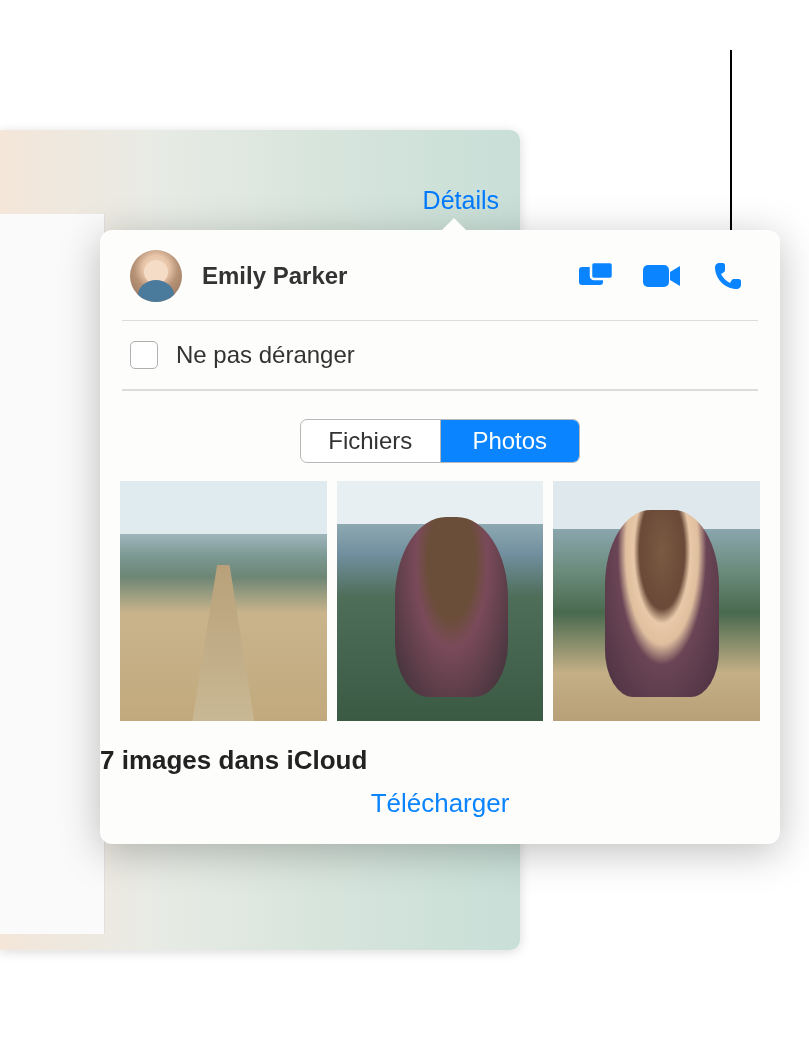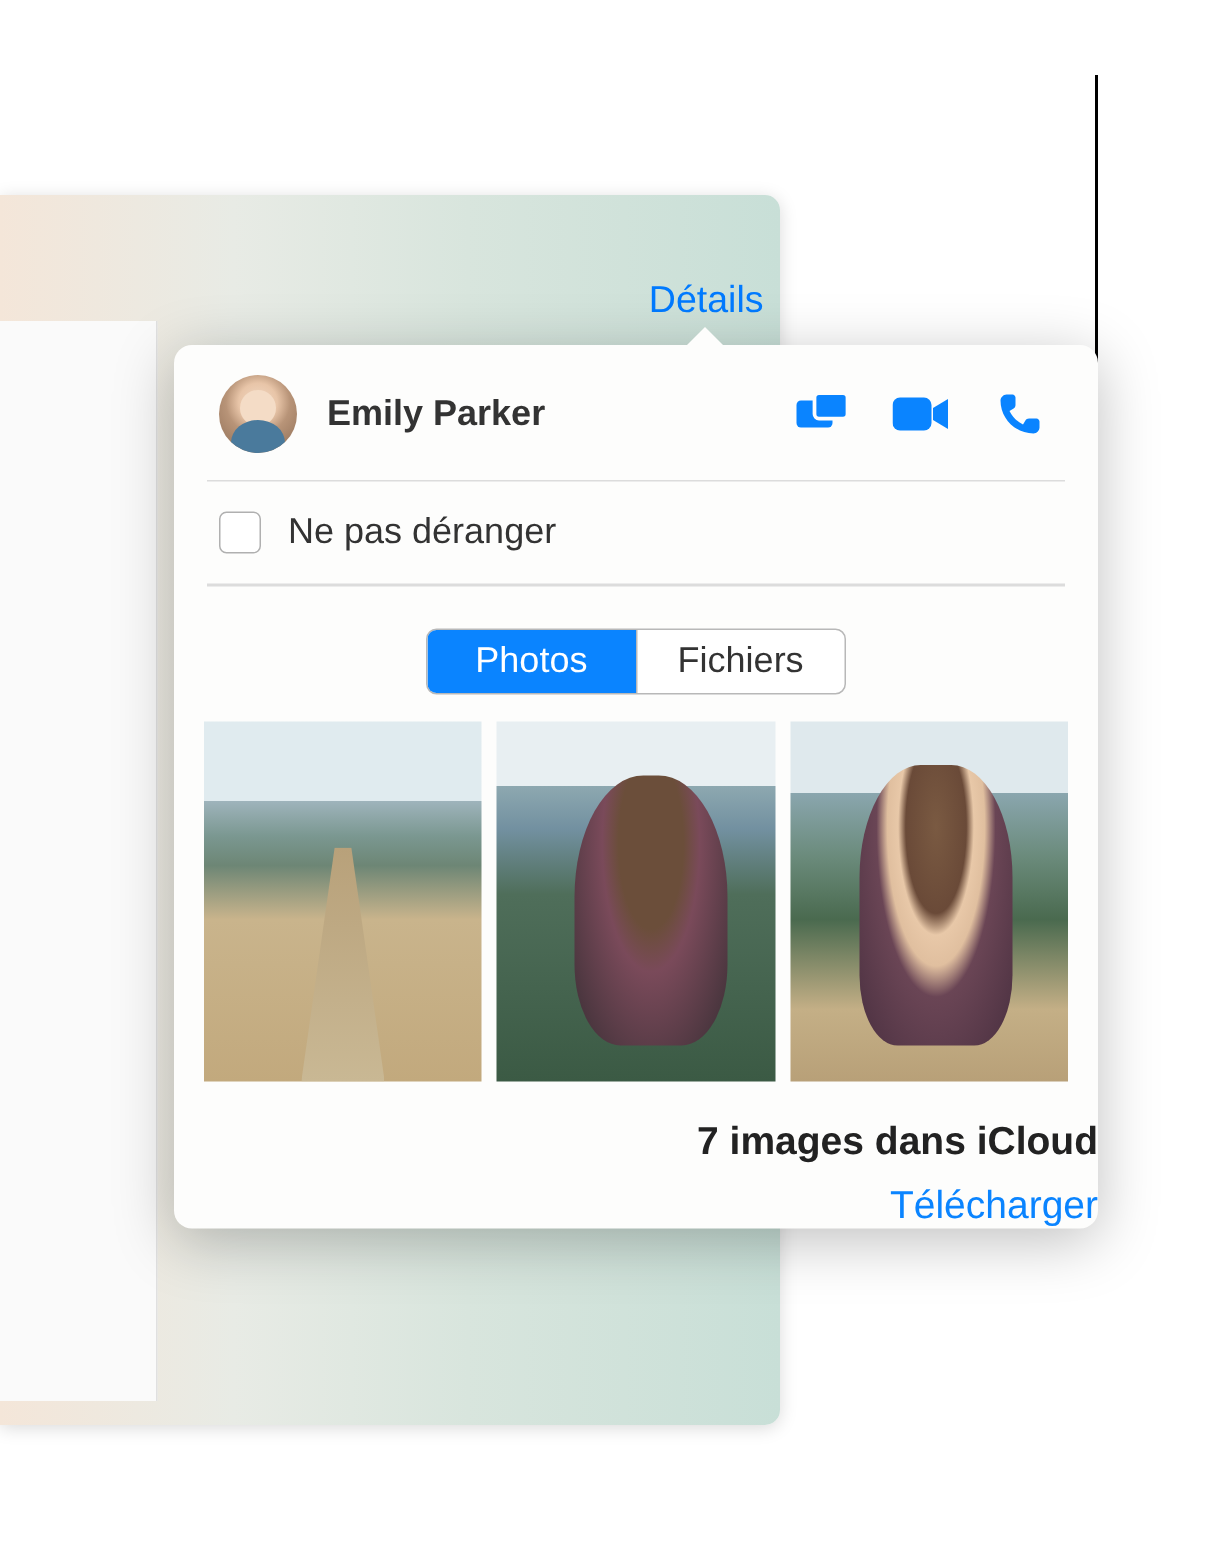--- a/index.html
+++ b/index.html
@@ -30,35 +30,36 @@
       position: absolute;
       left: 0;
       top: 214px;
       width: 105px;
       height: 720px;
       background: #fafafa;
       border-right: 1px solid #e0e0e0;
     }
     .details-link {
       position: absolute;
-      right: 300px;
+      right: 310px;
       top: 186px;
       color: #007aff;
       font-size: 25px;
       font-weight: 400;
       cursor: pointer;
     }
     .popover {
       position: absolute;
-      left: 116px;
+      left: 100px;
       top: 230px;
-      width: 616px;
+      width: 680px;
       background: #fdfdfc;
       border-radius: 12px;
       box-shadow: 0 8px 40px rgba(0,0,0,0.25);
+      padding-bottom: 25px;
     }
     .popover-arrow {
       position: absolute;
       top: -12px;
       left: 340px;
       width: 0;
       height: 0;
       border-left: 14px solid transparent;
       border-right: 14px solid transparent;
       border-bottom: 14px solid #fdfdfc;
@@ -210,28 +211,28 @@
       content:'';
       position:absolute;
       left:25%;
       top:12%;
       width:55%;
       height:78%;
       background: radial-gradient(ellipse at 50% 22%, #7a5a42 0%, #6a4a38 28%, #e8c8a8 35%, #e0bf9f 45%, #6a4555 55%, #4a3040 100%);
       border-radius: 40% 40% 25% 25%;
     }
     .icloud-text {
-      text-align: right;
+      text-align: left;
       font-size: 26px;
       font-weight: 700;
       color: #222;
       margin-top: 24px;
     }
     .download-link {
-      text-align: right;
+      text-align: center;
       font-size: 26px;
       color: #0a84ff;
       margin-top: 12px;
       cursor: pointer;
     }
     .callout-line {
       position: absolute;
       left: 730px;
       top: 50px;
       width: 2px;
@@ -282,22 +283,22 @@
     <div class="checkbox"></div>
     <div class="option-label">Ne pas déranger</div>
   </div>
 
   <div class="divider"></div>
 
 
   <div class="divider"></div>
 
   <div class="segmented">
+    <div class="segment">Fichiers</div>
     <div class="segment active">Photos</div>
-    <div class="segment">Fichiers</div>
   </div>
 
   <div class="photo-grid">
     <div class="photo photo-1"></div>
     <div class="photo photo-2"></div>
     <div class="photo photo-3"></div>
   </div>
 
   <div class="icloud-text">7 images dans iCloud</div>
   <div class="download-link">Télécharger</div>

